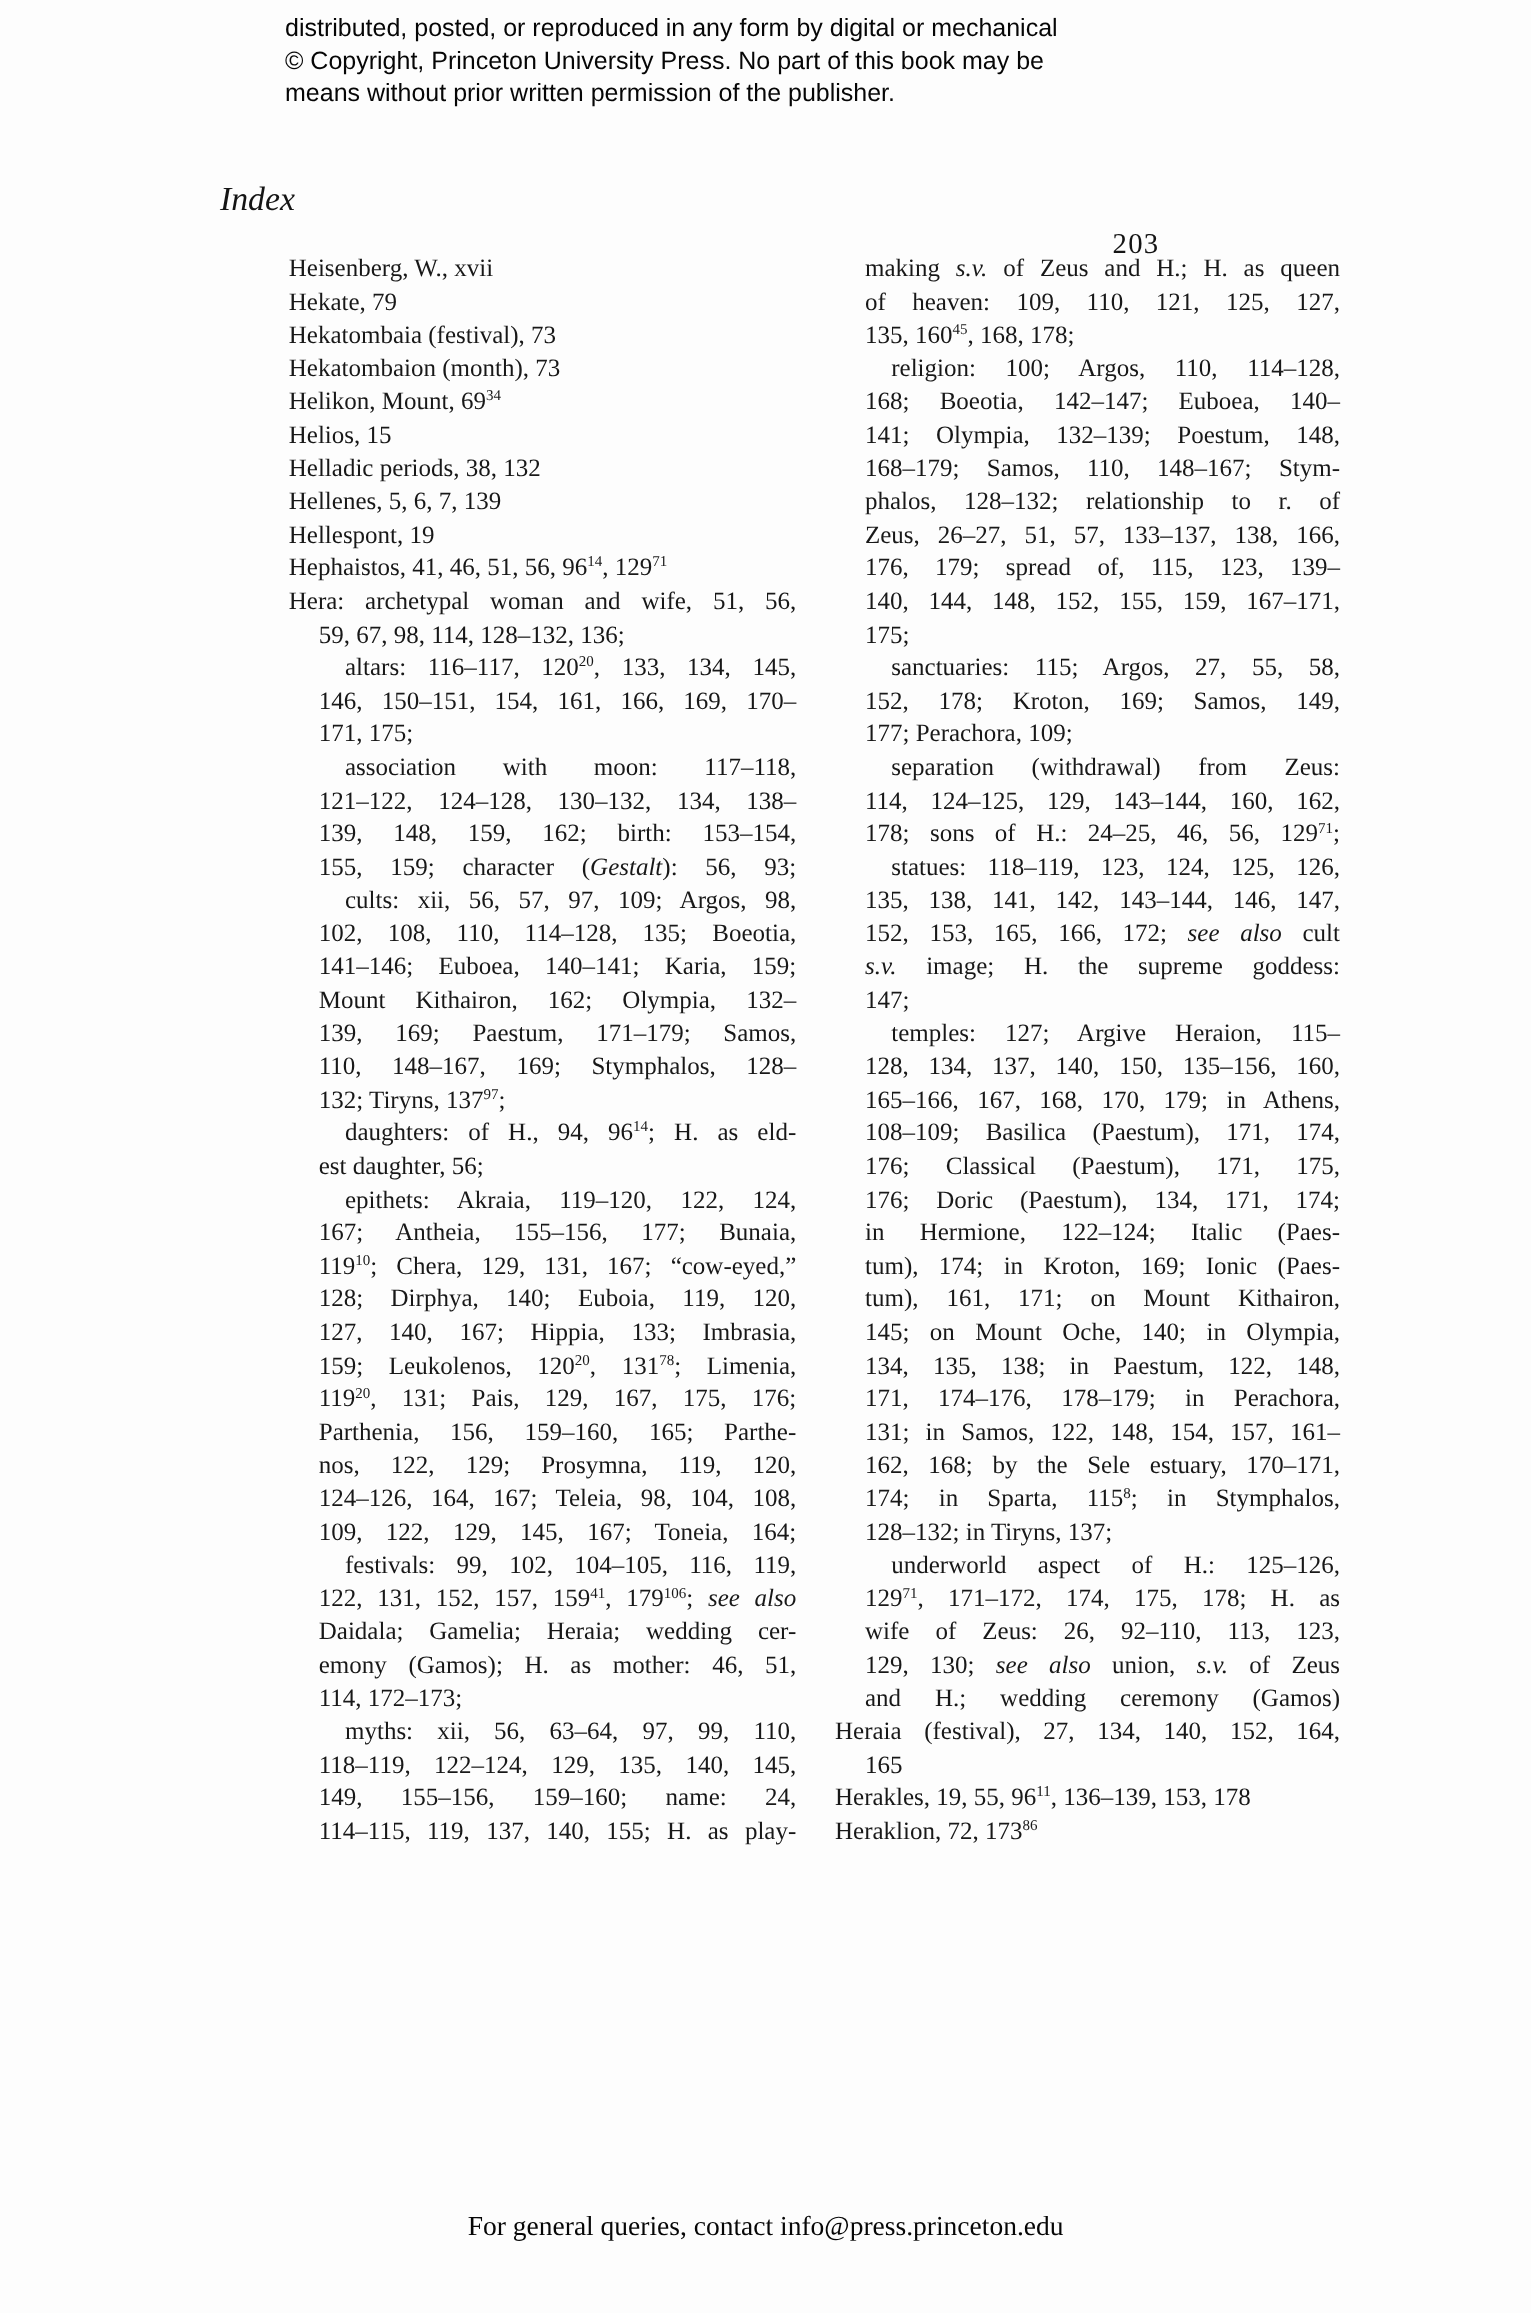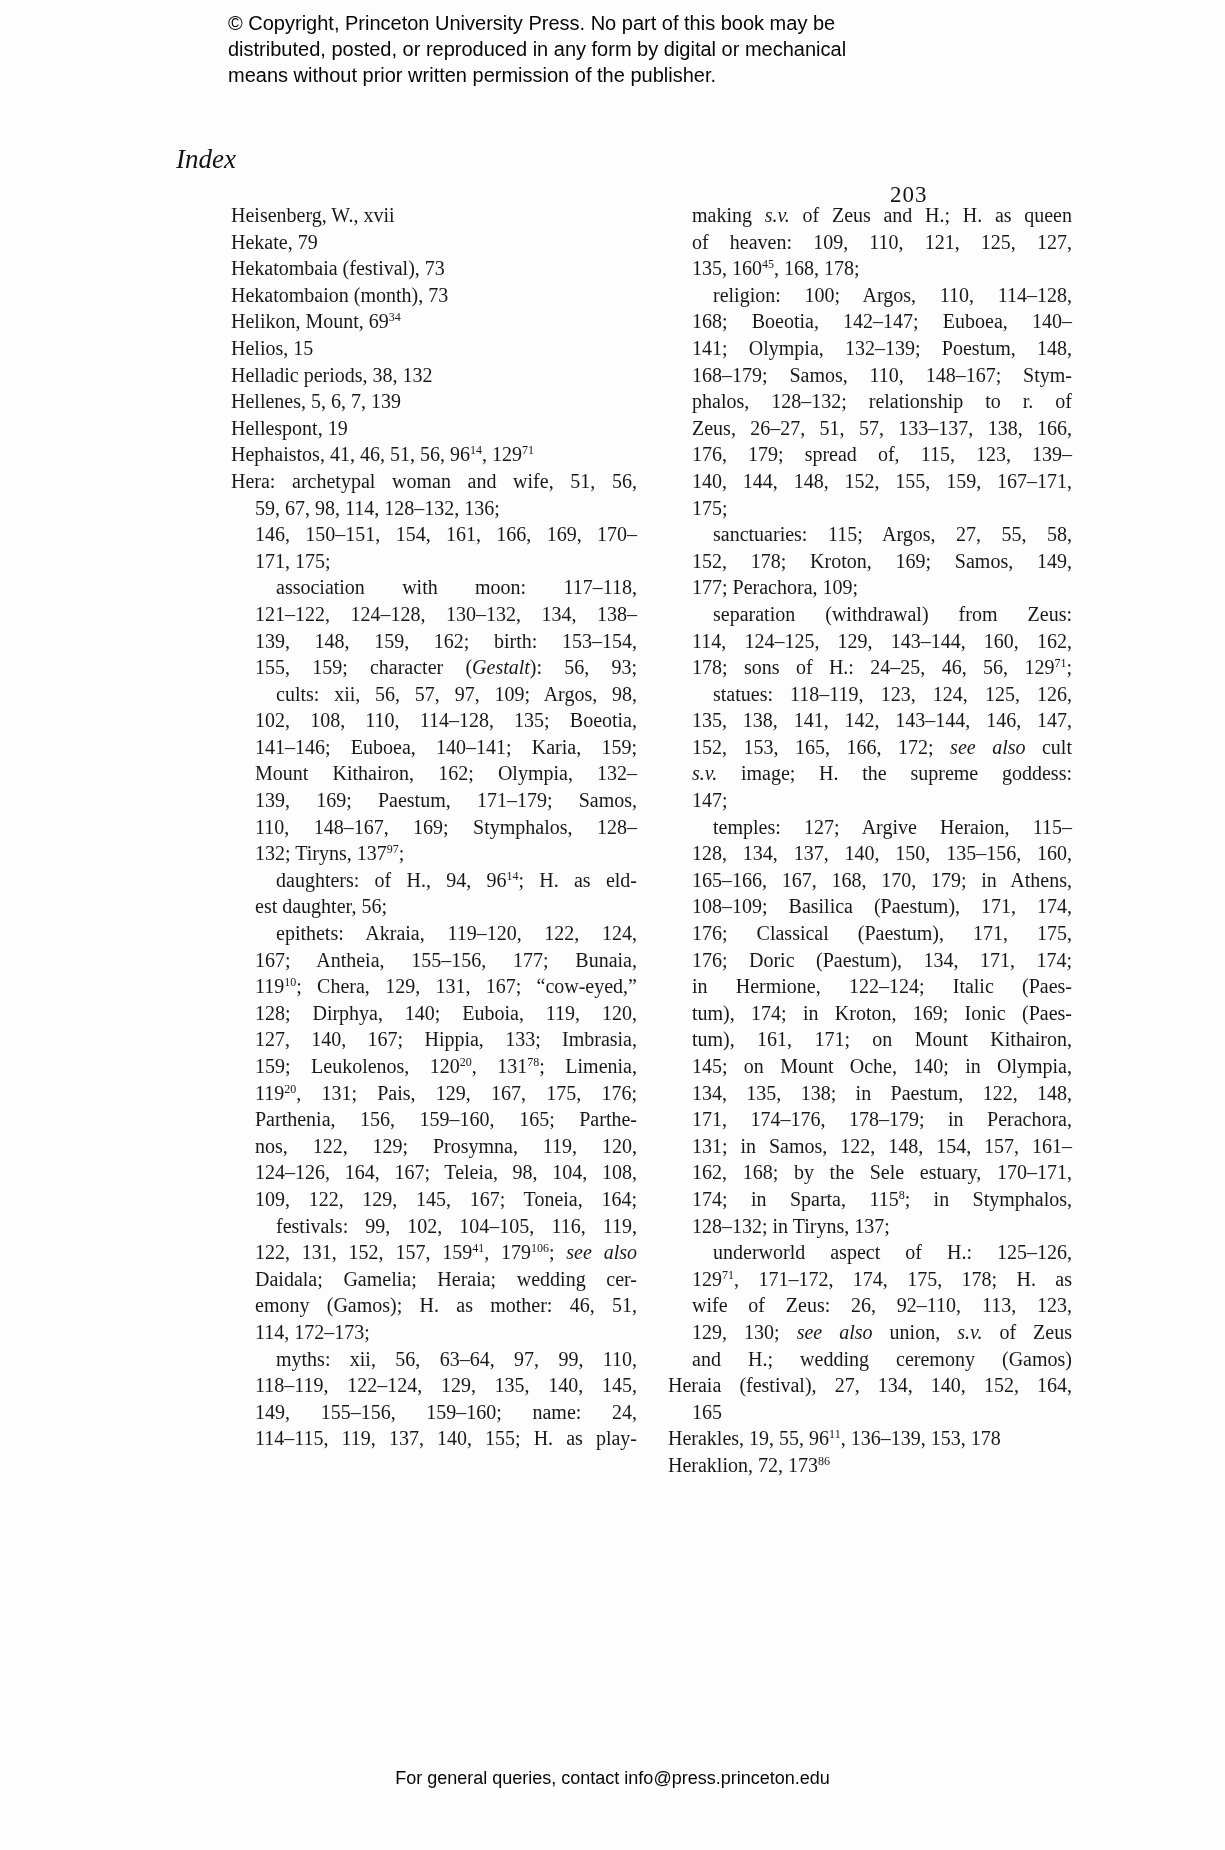--- a/index.html
+++ b/index.html
@@ -29,49 +29,50 @@
   #left-col{left:186px;width:406px;}
   #right-col{left:623px;width:404px;}
   .line{min-height:26.6px;white-space:normal;}
   .line.j{text-align:justify;text-align-last:justify;text-justify:inter-word;}
   .line.in1{padding-left:24px;}
   .line.in2{padding-left:45px;}
   .sup{font-size:12px;line-height:0;vertical-align:7px;letter-spacing:0;}
   .it{font-style:italic;}
   .footer{
     position:absolute;left:0;top:1768px;width:1225px;text-align:center;
-    font-family:Liberation Sans, sans-serif;
-    font-size:18px;color:#060606;
+    font-family:Liberation Serif, serif;
+    font-size:22px;color:#060606;
   }
 </style>
 </head>
 <body>
 
 <div class="copyright">
+  <div>distributed, posted, or reproduced in any form by digital or mechanical</div>
   <div>© Copyright, Princeton University Press. No part of this book may be</div>
-  <div>distributed, posted, or reproduced in any form by digital or mechanical</div>
   <div>means without prior written permission of the publisher.</div>
 </div>
 
 <div class="heading">Index</div>
 <div class="pagenum">203</div>
 
 <div class="col" id="left-col">
     <div class="line in0">Heisenberg, W., xvii</div>
     <div class="line in0">Hekate, 79</div>
     <div class="line in0">Hekatombaia (festival), 73</div>
     <div class="line in0">Hekatombaion (month), 73</div>
     <div class="line in0">Helikon, Mount, 69<span class="sup">34</span></div>
     <div class="line in0">Helios, 15</div>
     <div class="line in0">Helladic periods, 38, 132</div>
     <div class="line in0">Hellenes, 5, 6, 7, 139</div>
     <div class="line in0">Hellespont, 19</div>
     <div class="line in0">Hephaistos, 41, 46, 51, 56, 96<span class="sup">14</span>, 129<span class="sup">71</span></div>
     <div class="line in0 j">Hera: archetypal woman and wife, 51, 56,</div>
     <div class="line in1">59, 67, 98, 114, 128–132, 136;</div>
+    <div class="line in2 j">altars: 116–117, 120<span class="sup">20</span>, 133, 134, 145,</div>
     <div class="line in1 j">146, 150–151, 154, 161, 166, 169, 170–</div>
     <div class="line in1">171, 175;</div>
     <div class="line in2 j">association with moon: 117–118,</div>
     <div class="line in1 j">121–122, 124–128, 130–132, 134, 138–</div>
     <div class="line in1 j">139, 148, 159, 162; birth: 153–154,</div>
     <div class="line in1 j">155, 159; character (<span class="it">Gestalt</span>): 56, 93;</div>
     <div class="line in2 j">cults: xii, 56, 57, 97, 109; Argos, 98,</div>
     <div class="line in1 j">102, 108, 110, 114–128, 135; Boeotia,</div>
     <div class="line in1 j">141–146; Euboea, 140–141; Karia, 159;</div>
     <div class="line in1 j">Mount Kithairon, 162; Olympia, 132–</div>

